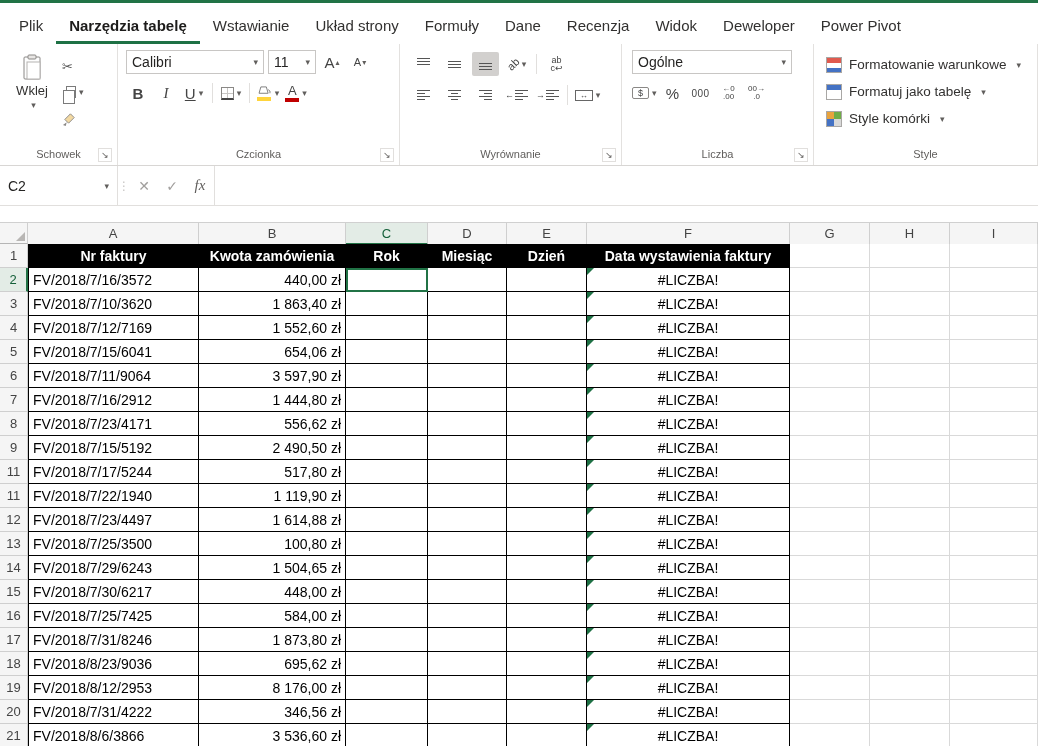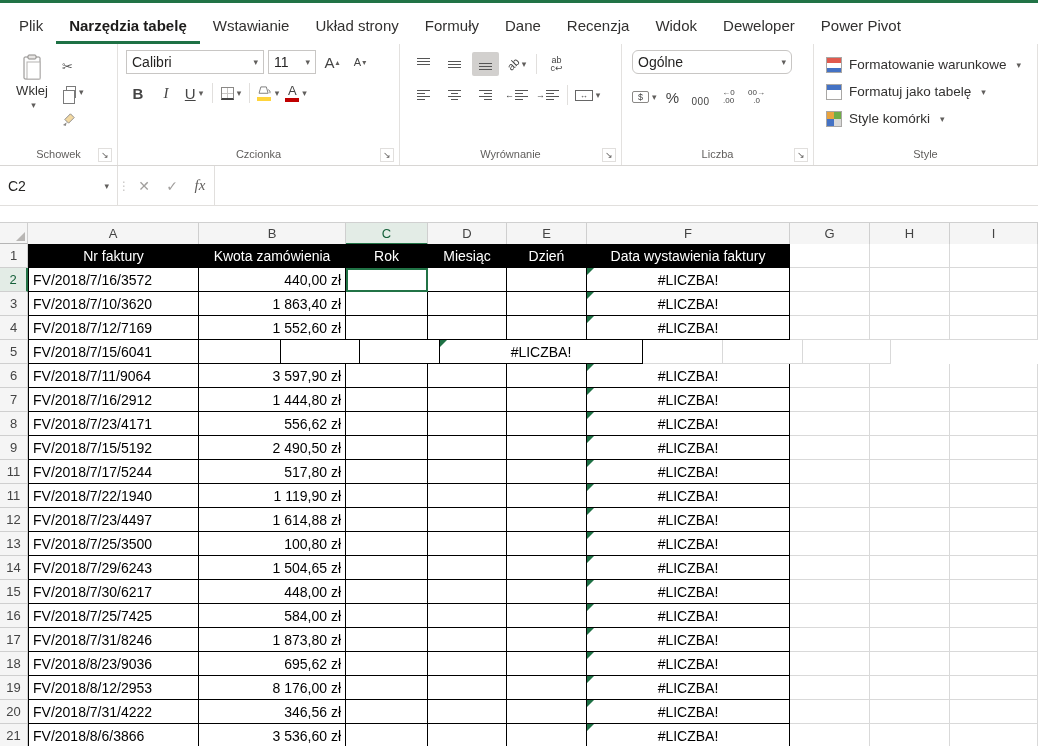--- a/index.html
+++ b/index.html
@@ -63,23 +63,23 @@
   .lic i:nth-child(odd) { width:100%; } .lic i:nth-child(even) { width:60%; }
   .al-left i { align-self:flex-start; } .al-center i { align-self:center; } .al-right i { align-self:flex-end; }
   .orient { display:inline-block; transform:rotate(-45deg); font-size:11px; color:#444; }
   .wrapbtn { flex-direction:column; font-size:9px; line-height:8px; color:#444; }
   .ind-ar { font-size:9px; color:#444; margin-right:1px; }
   .merge-ic { width:18px; height:11px; border:1px solid #666; display:flex; align-items:center; justify-content:center; font-size:8px; color:#444; background:#fff; }
 
   
   .grp-number { width:192px; }
   .num-body { padding:2px 6px 0; }
-  .num-format { width:160px; margin-bottom:7px;border-radius:6px; }
+  .num-format { width:160px; margin-bottom:7px; }
   .money-ic { width:17px; height:12px; border:1px solid #8a8886; border-radius:2px; display:flex; align-items:center; justify-content:center; font-size:9px; color:#444; background:#fff; }
-  .thou { font-size:10px; letter-spacing:0.5px;margin-top:8px; }
+  .thou { font-size:10px; letter-spacing:0.5px; }
   .decbtn { flex-direction:column; font-size:8px; line-height:8px; color:#444; }
 
   
   .grp-styles { flex:1; }
   .styles-body { padding:4px 2px 0 8px; display:flex; flex-direction:column; gap:2px; }
   .style-row { display:flex; align-items:center; gap:7px; font-size:13.5px; color:#323130; height:25px; }
   .st-ic { width:16px; height:16px; border:1px solid #a9a7a5; display:inline-block; flex:none; }
   .st-cf { background:linear-gradient(#e05a4f 0 5px, #fff 5px 10px, #4472c4 10px); }
   .st-ft { background:linear-gradient(#4472c4 0 5px, #fff 5px),
            repeating-linear-gradient(90deg, transparent 0 4px, #c8c6c4 4px 5px); }
@@ -110,21 +110,21 @@
 
   .r { display:flex; height:24px; }
   .rh { display:flex; align-items:center; justify-content:center; font-size:13px; color:#444; background:#f5f5f5; border-right:1px solid #cfcfcf; border-bottom:1px solid #cfcfcf; }
   .rh.sel { background:#e3ece6; color:#15603a; border-right:2px solid var(--accent,#217346); }
   .cell { display:flex; align-items:center; background:#fff; border-right:1px solid var(--grid-line,#d9d9d9); border-bottom:1px solid var(--grid-line,#d9d9d9); overflow:hidden; white-space:nowrap; color:#000; }
   .tb { border-right-color:#000; border-bottom-color:#000; }
   .cell.a { padding-left:4px; border-left:1px solid #000; }
   .cell.b { justify-content:flex-end; padding-right:4px; }
   .cell.cf-err { justify-content:center; position:relative; }
   .cell.cf-err::before { content:""; position:absolute; left:0; top:0; border-top:7px solid var(--error-indicator,#1e7145); border-right:7px solid transparent; }
-  .hrow .tb { background:var(--table-header-bg,#000); color:#fff; font-weight:normal; justify-content:center; border-top:1px solid #000; padding:0; }
+  .hrow .tb { background:var(--table-header-bg,#000); color:#fff; font-weight:bold; justify-content:center; border-top:1px solid #000; padding:0; }
   .c2sel { outline:2px solid var(--accent,#217346); outline-offset:-2px; }
 
   .w-rh { width:28px; } .w-a { width:171px; } .w-b { width:147px; } .w-c { width:82px; }
   .w-d { width:79px; } .w-e { width:80px; } .w-f { width:203px; } .w-g { width:80px; }
   .w-h { width:80px; } .w-i { width:88px; }
 </style>
 </head>
 <body>
 
 <div class="top-strip"></div>
@@ -460,20 +460,21 @@
         <div class="cell tb w-e"></div>
         <div class="cell tb cf-err w-f">#LICZBA!</div>
         <div class="cell w-g"></div>
         <div class="cell w-h"></div>
         <div class="cell w-i"></div>
       </div>
 
       <div class="r">
         <div class="rh w-rh">5</div>
         <div class="cell tb a w-a">FV/2018/7/15/6041</div>
+        <div class="cell tb b w-b">654,06 zł</div>
         <div class="cell tb w-c"></div>
         <div class="cell tb w-d"></div>
         <div class="cell tb w-e"></div>
         <div class="cell tb cf-err w-f">#LICZBA!</div>
         <div class="cell w-g"></div>
         <div class="cell w-h"></div>
         <div class="cell w-i"></div>
       </div>
 
       <div class="r">

